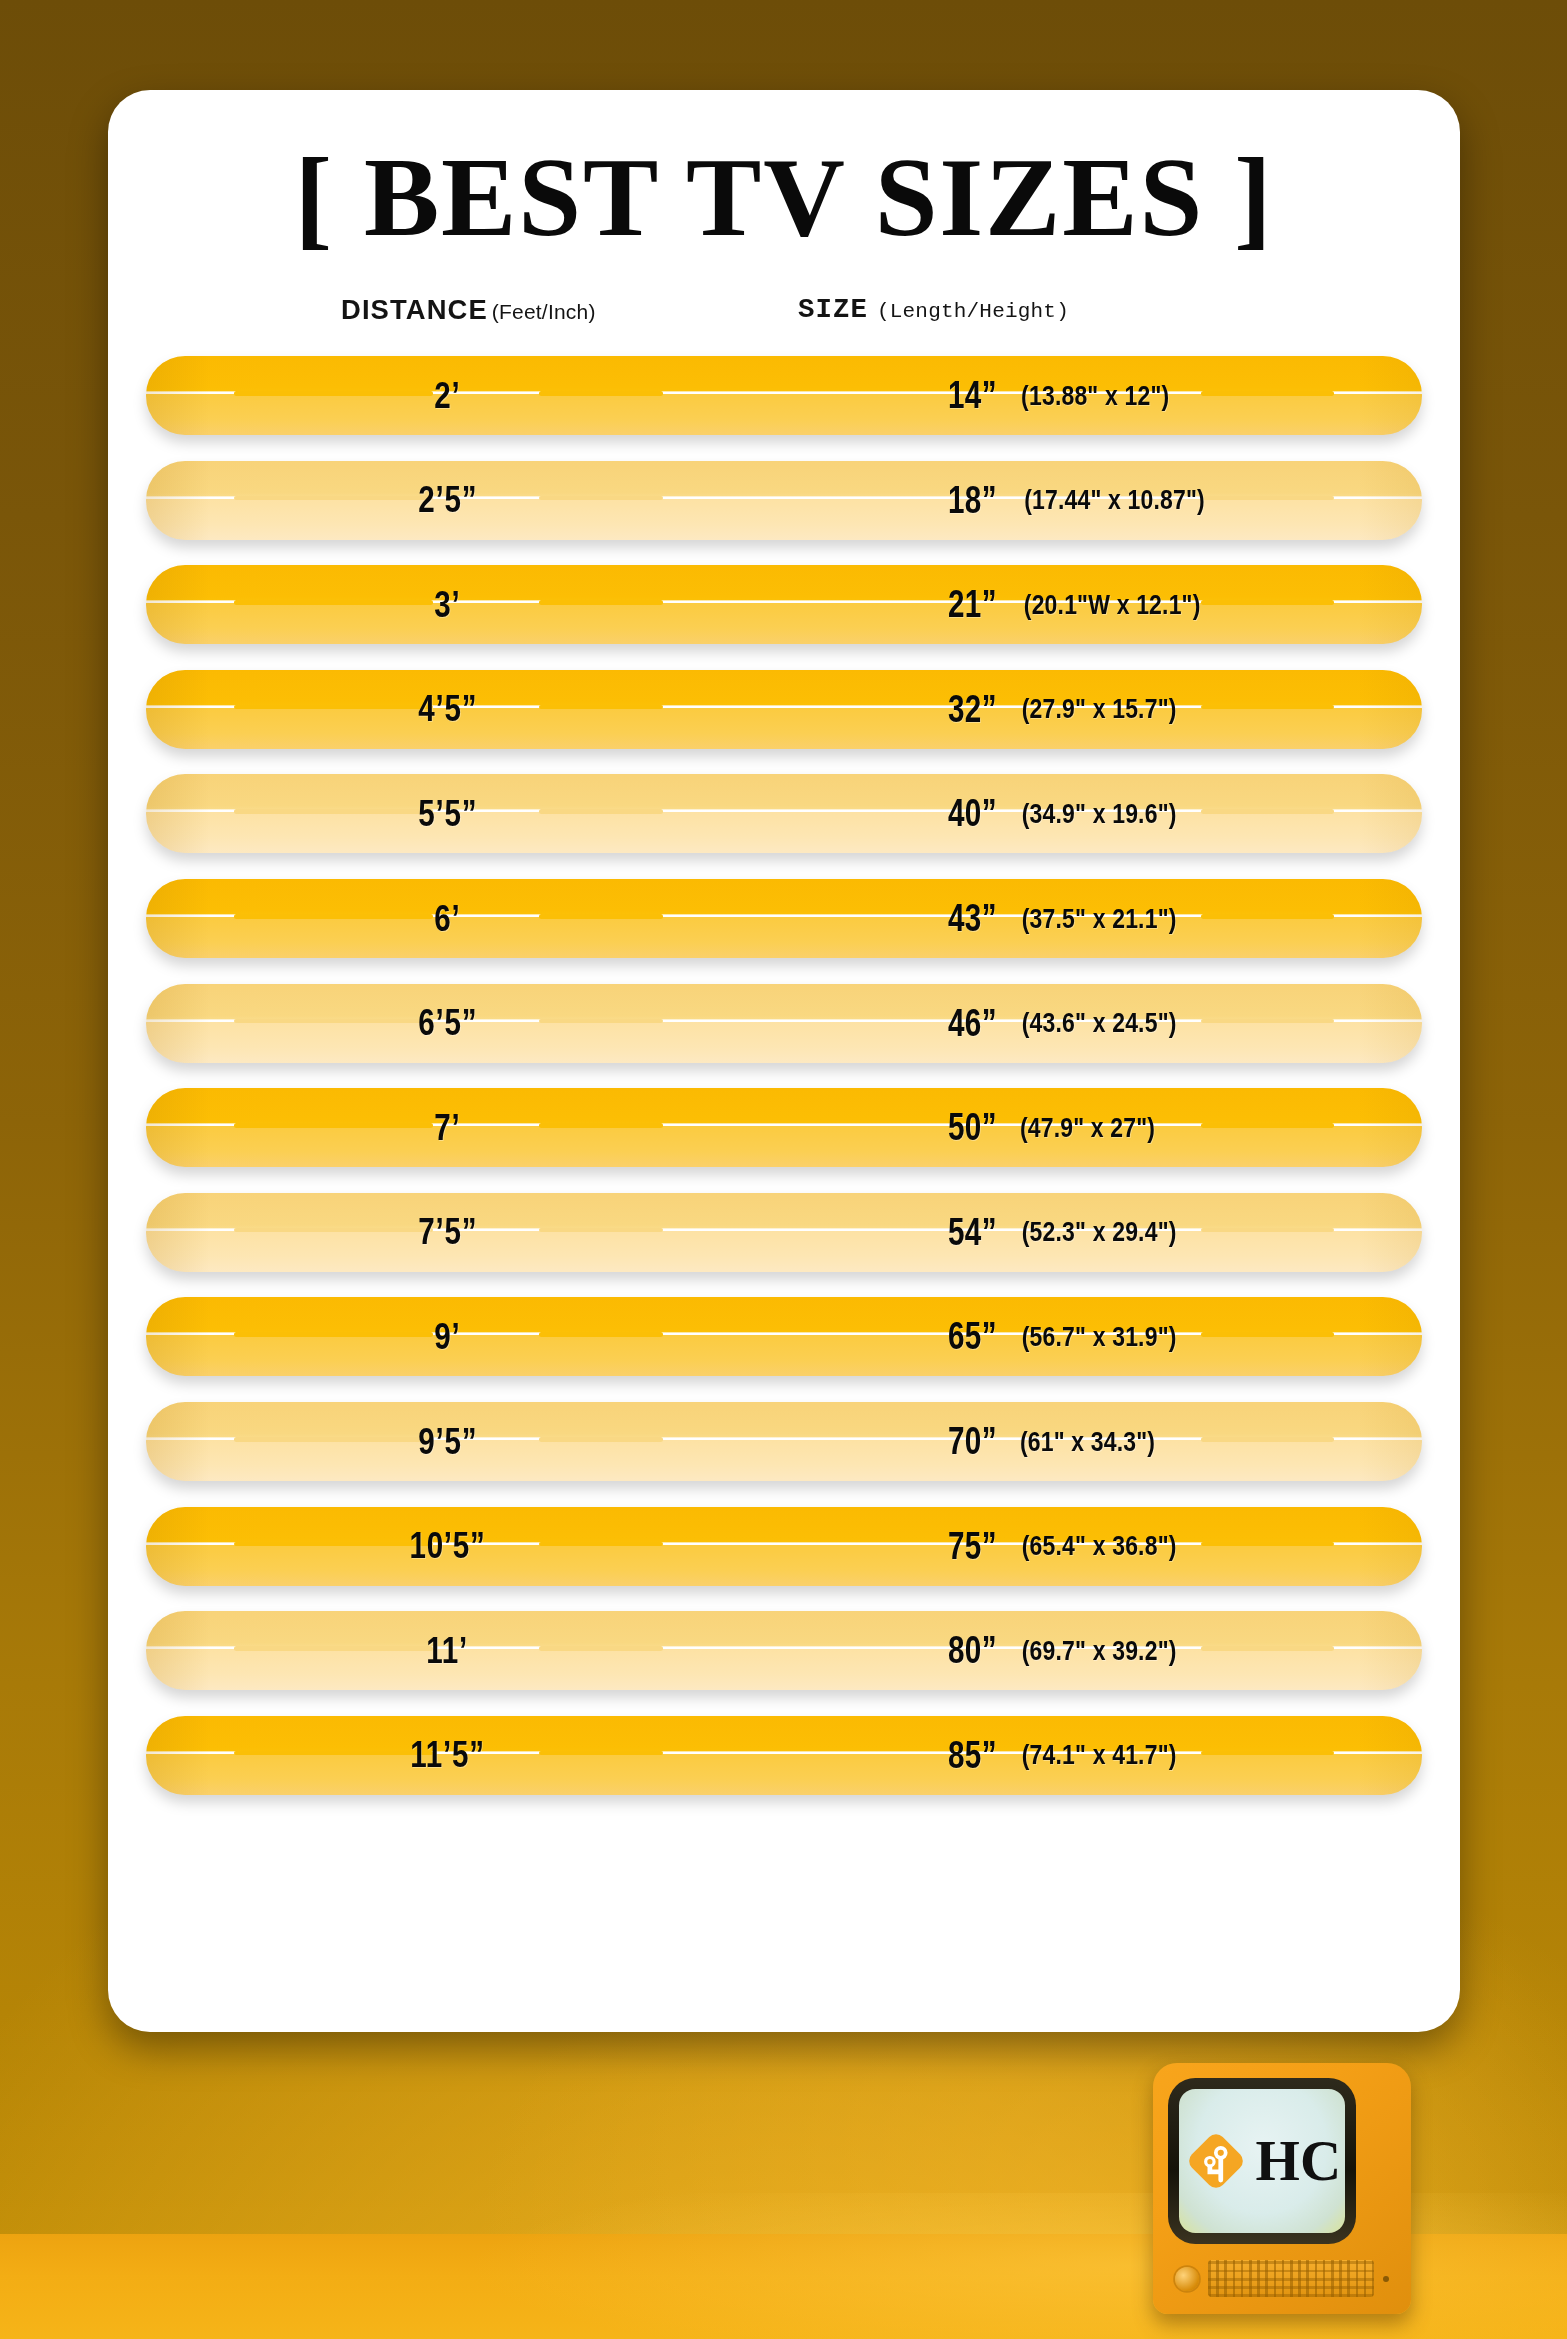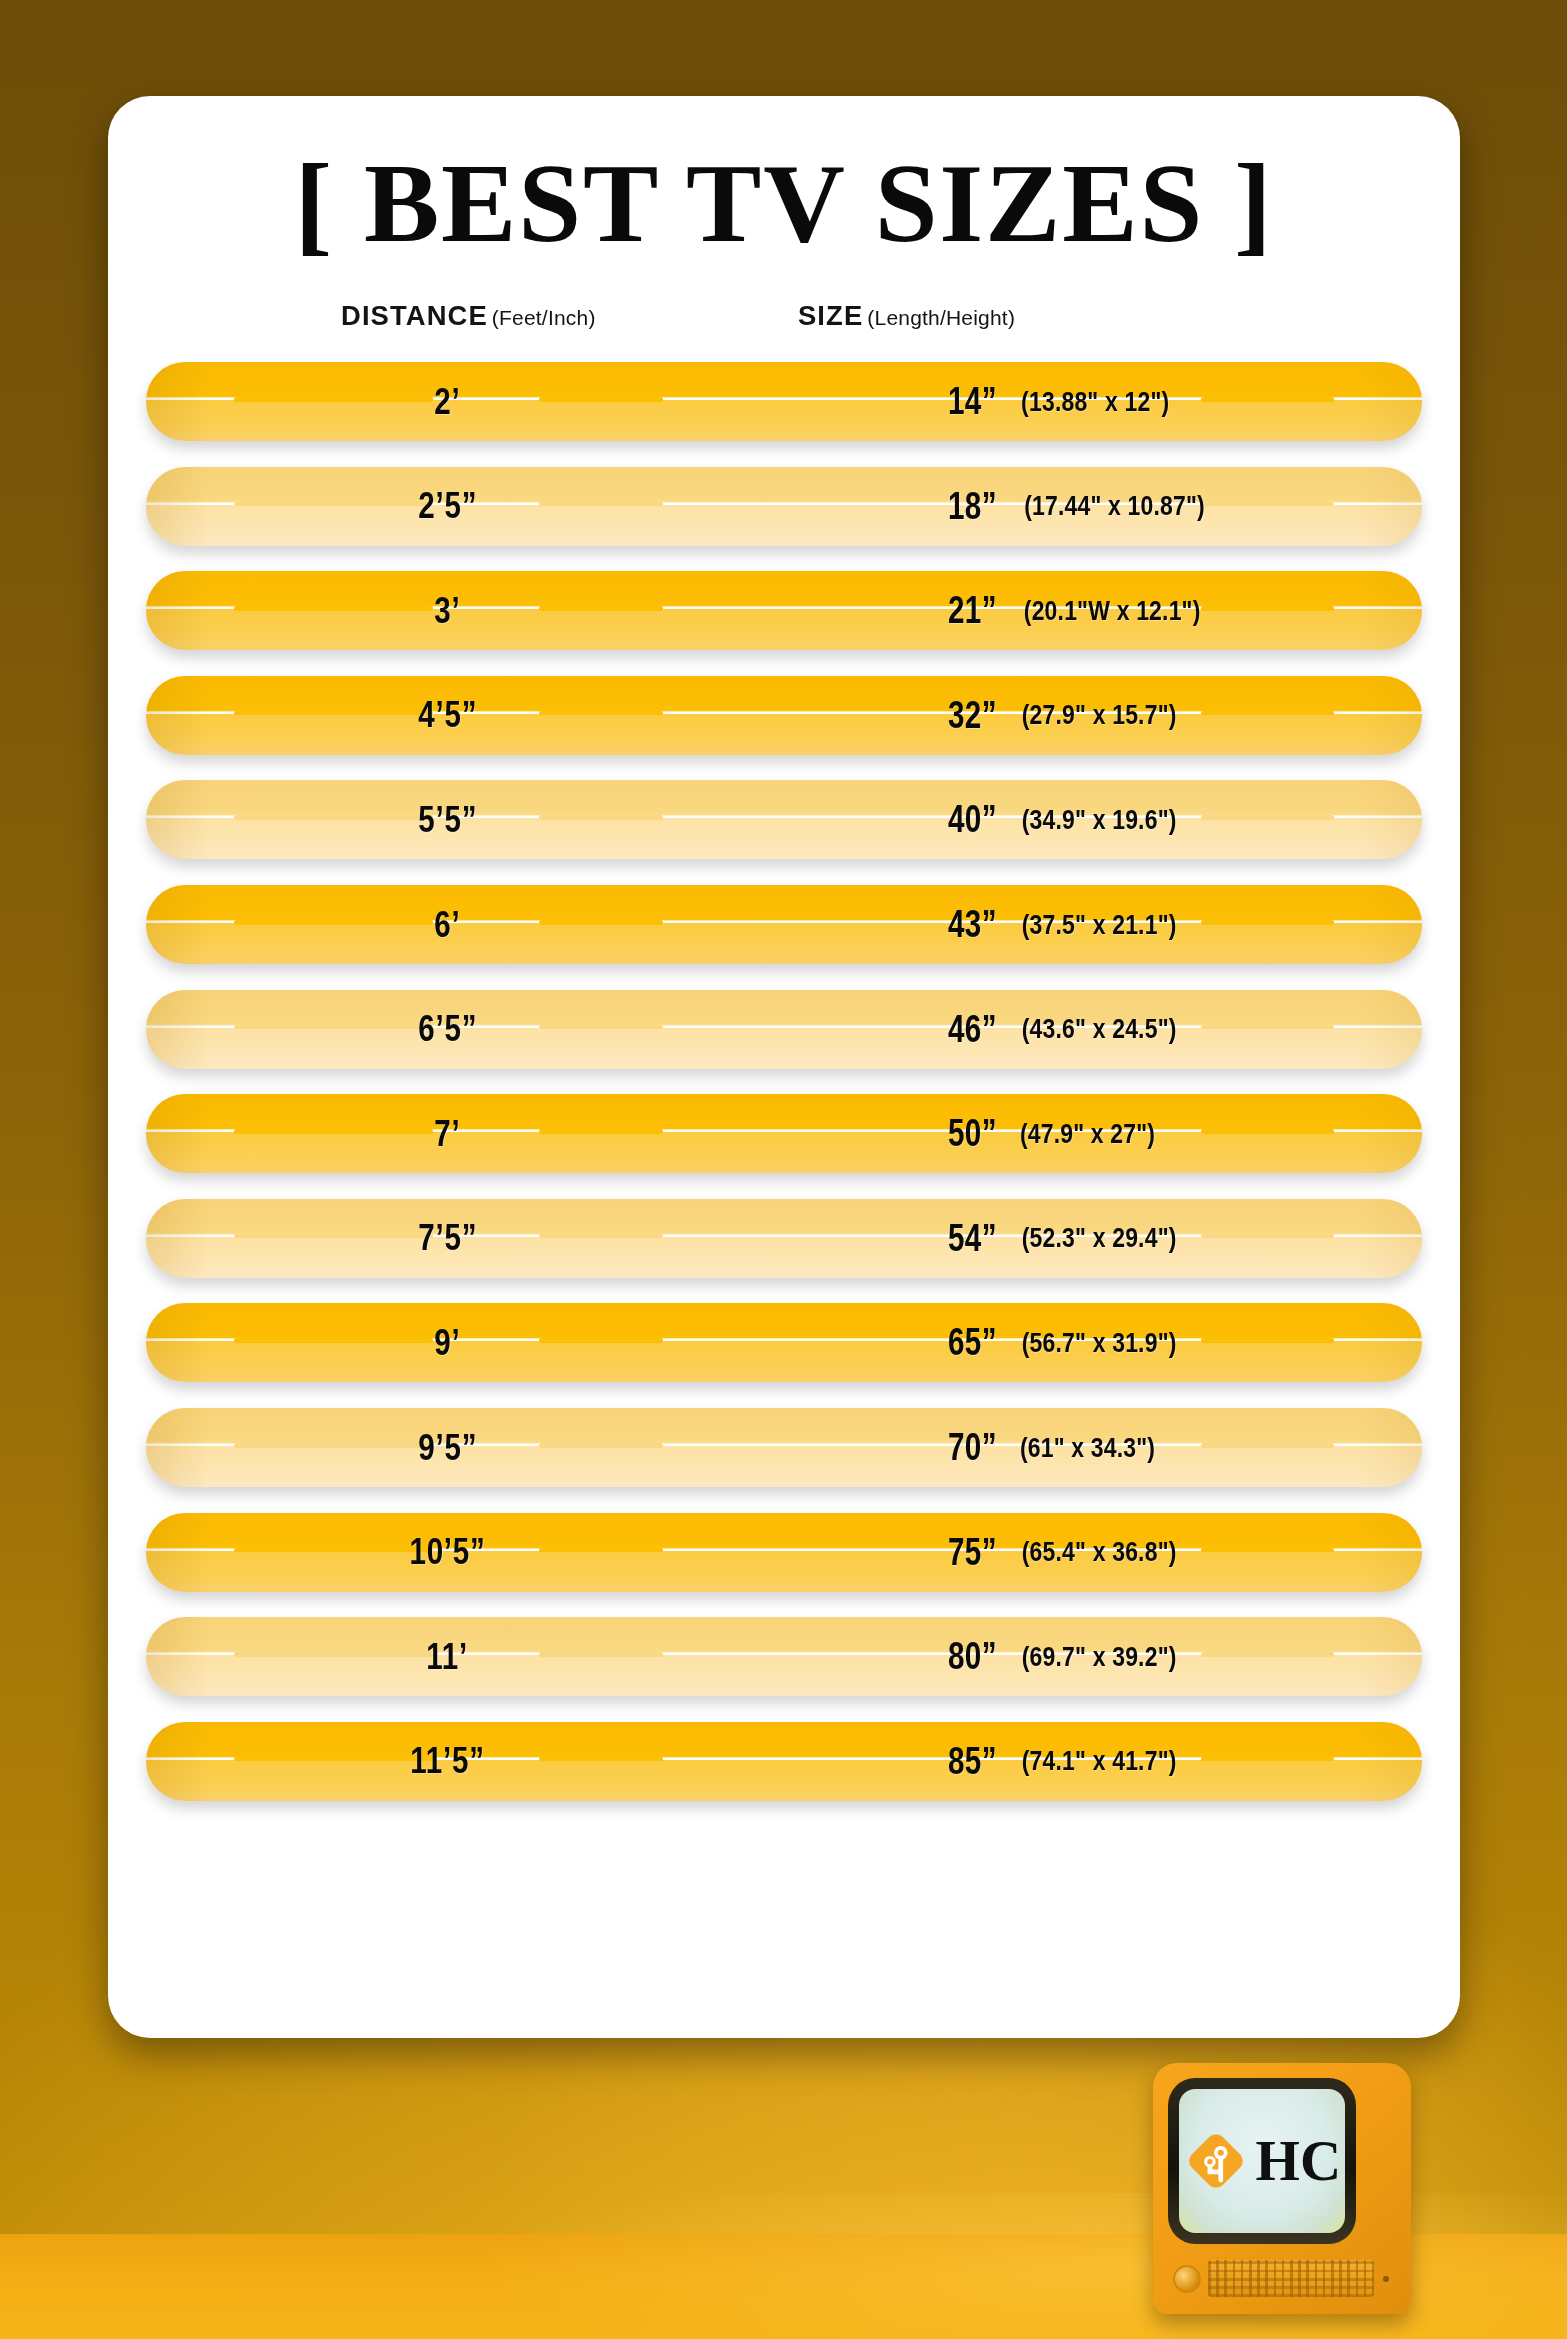--- a/index.html
+++ b/index.html
@@ -28,21 +28,21 @@
     background:radial-gradient(ellipse 60% 100% at 72% 50%, rgba(255,205,70,.55) 0%, rgba(255,205,70,0) 70%);
   }
   #wall-glow{
     position:absolute; left:0; right:0; top:1690px; height:567px;
     background:radial-gradient(ellipse 55% 100% at 70% 95%, rgba(255,190,50,.45) 0%, rgba(255,190,50,0) 72%);
   }
 
   
   #card{
     position:absolute;
-    left:108px; top:96px;
+    left:108px; top:90px;
     width:1352px; height:1942px;
     background:#ffffff;
     border-radius:42px;
     box-shadow:0 16.4px 38px rgba(0,0,0,0.38);
   }
 
   
   #title{
     margin-top:48px;
     text-align:center;
@@ -65,21 +65,21 @@
   .hdr{
     position:absolute;
     top:0;
     white-space:nowrap;
     color:#141414;
     font-family:"Liberation Sans", sans-serif;
   }
   .hdr .big{ font-size:27.4px; font-weight:700; letter-spacing:1.1px;margin-top:46px; }
   .hdr .sm { font-size:21px; font-weight:400; letter-spacing:0.2px; }
   #hdr-distance{ left:233px; }
-  #hdr-size{ left:690px; }
+  #hdr-size{ left:690px;font-family:Liberation Mono, monospace; }
 
   
   #rows{
     margin-top:14.6px;
     padding:0 38px;
   }
   .row{
     position:relative;
     height:79px;
     margin-bottom:25.6px;

